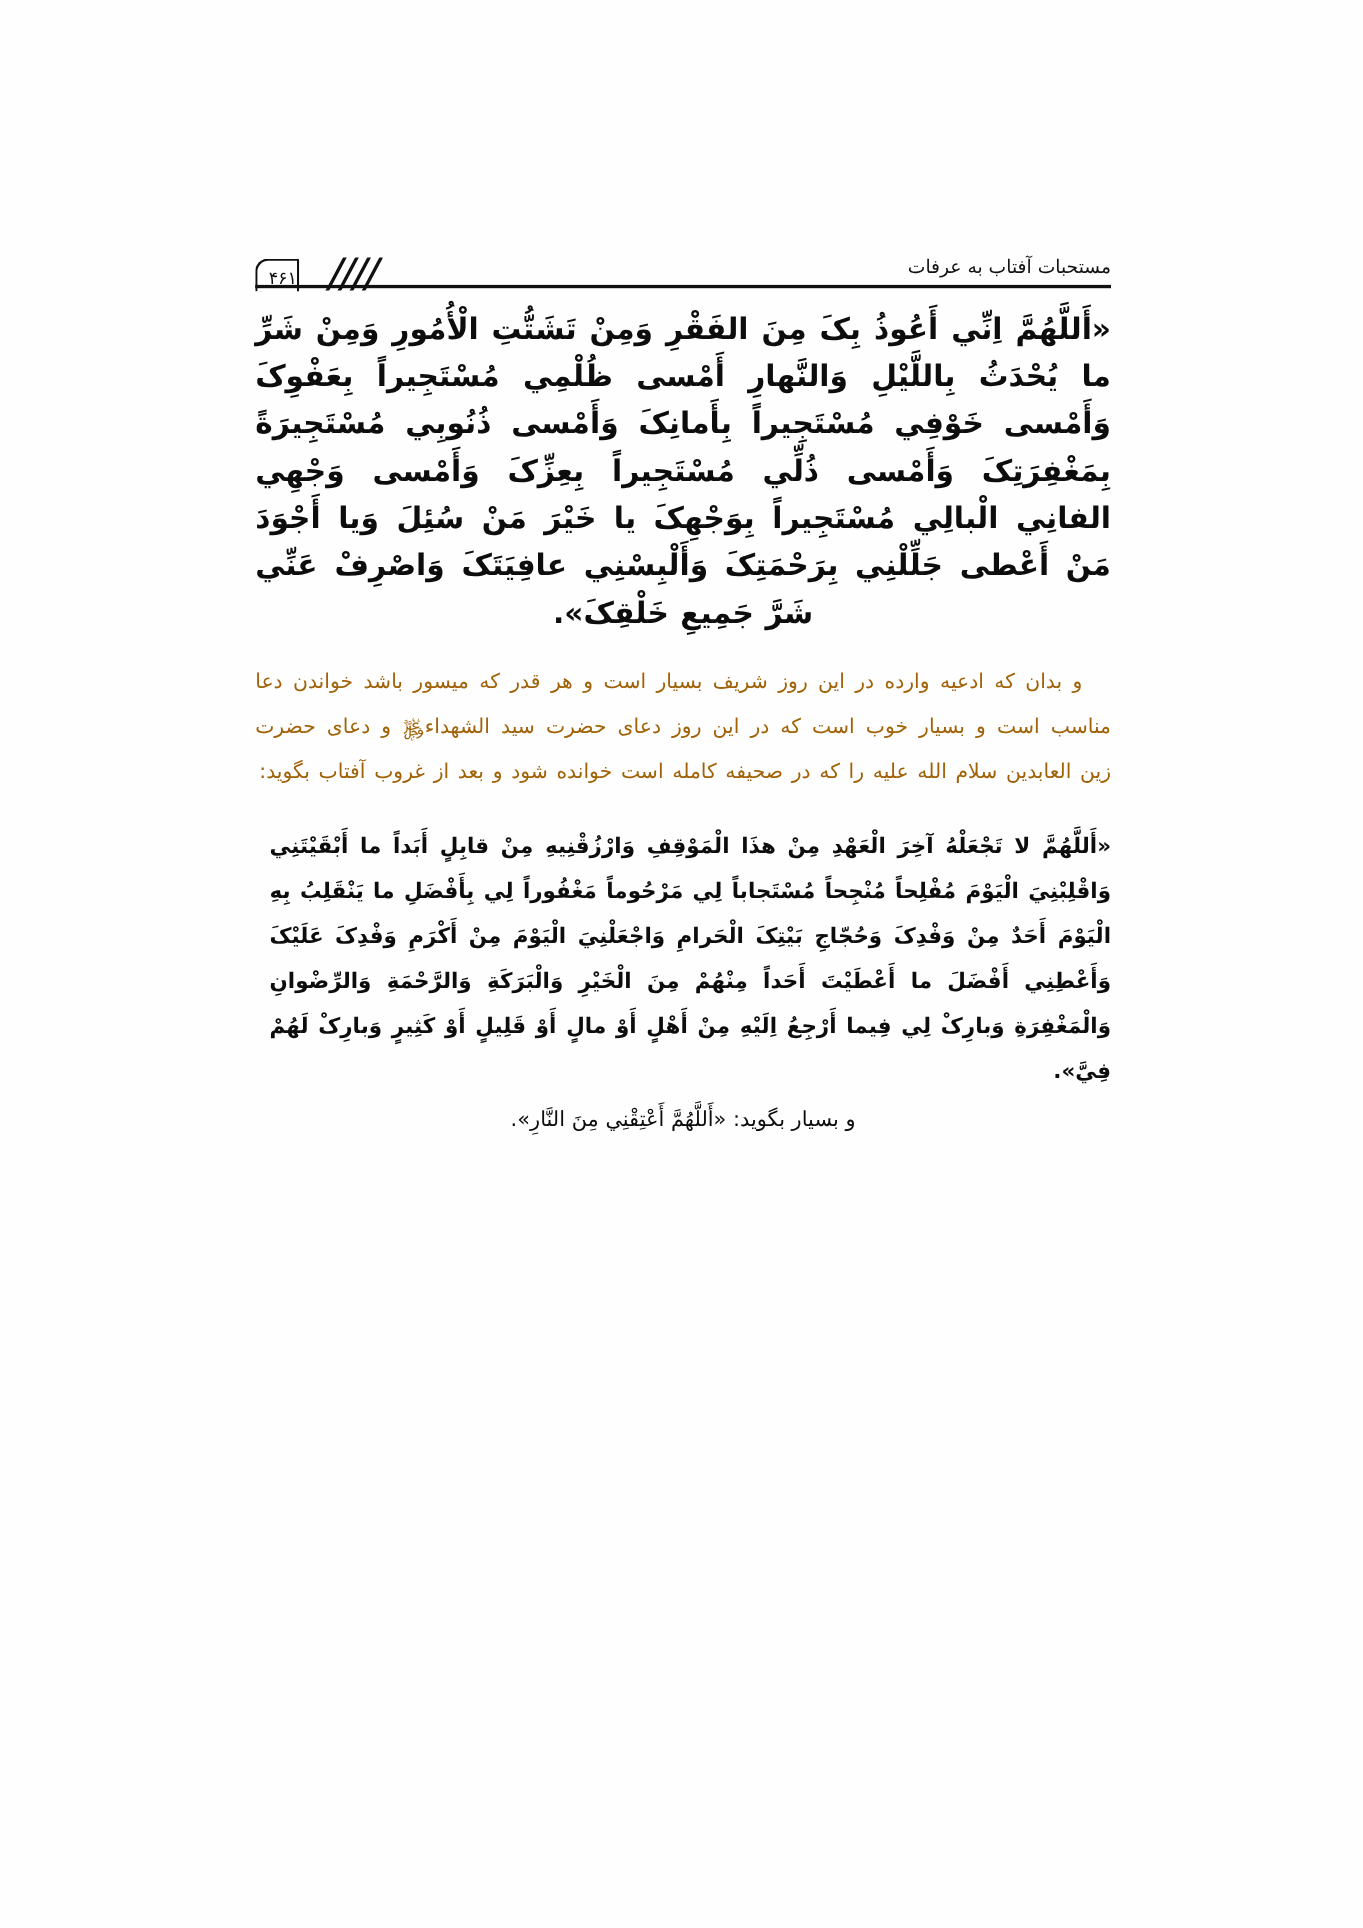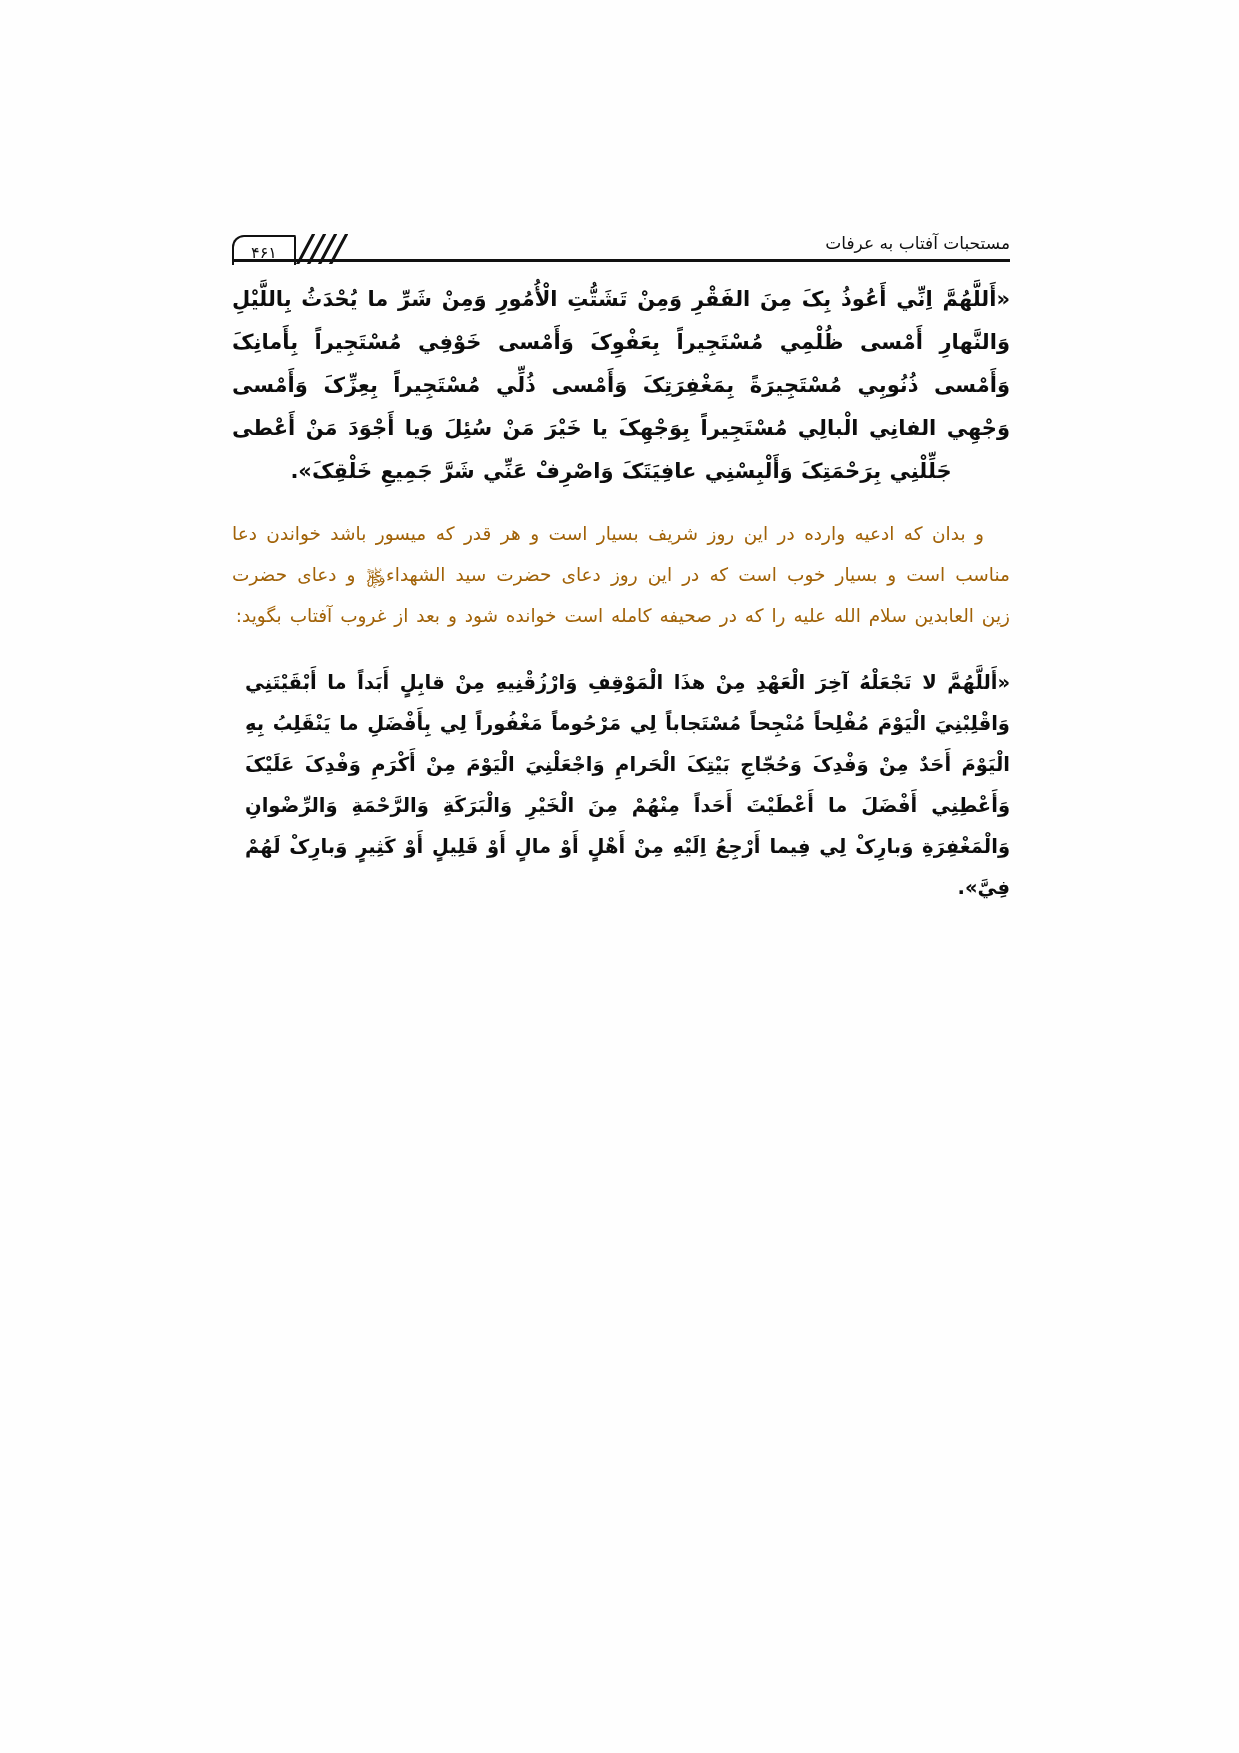--- a/index.html
+++ b/index.html
@@ -38,31 +38,31 @@
     left: 0;
     width: 778px;
     height: 3px;
     background: #111111;
   }
 
   .page-number-box {
     position: absolute;
     left: 0px;
     bottom: 3px;
-    width: 64px;
+    width: 40px;
     height: 30px;
     border: 2.5px solid #111111;
     border-bottom: none;
     border-top-left-radius: 12px;
     border-top-right-radius: 2px;
     box-sizing: border-box;
     background: #ffffff;
     display: flex;
     align-items: center;
-    justify-content: center;
+    justify-content: flex-start;
     overflow: hidden;
   }
 
   .page-number {
     font-family: "DejaVu Sans", "Liberation Sans", sans-serif;
     font-size: 16px;
     line-height: 1;
     color: #111111;
     letter-spacing: 0.5px;
     transform: translateY(2px);
@@ -109,21 +109,21 @@
     left: 232px;
     width: 778px;
     direction: rtl;
     text-align: justify;
   }
 
   .block { margin: 0; padding: 0; }
 
   .arabic-block {
     font-family: "DejaVu Sans", "Liberation Sans", sans-serif;
-    font-size: 21px;
+    font-size: 27px;
     line-height: 43px;
     font-weight: 700;
     text-align: justify;
     text-align-last: center;
     direction: rtl;
     color: #0d0d0d;
     margin: 0 0 4px 0;
     word-spacing: 1px;
   }
 
@@ -188,15 +188,16 @@
     <p class="block arabic-block">«أَللَّهُمَّ اِنِّي أَعُوذُ بِکَ مِنَ الفَقْرِ وَمِنْ تَشَتُّتِ الْأُمُورِ وَمِنْ شَرِّ ما يُحْدَثُ بِاللَّيْلِ وَالنَّهارِ أَمْسى ظُلْمِي مُسْتَجِيراً بِعَفْوِکَ وَأَمْسى خَوْفِي مُسْتَجِيراً بِأَمانِکَ وَأَمْسى ذُنُوبِي مُسْتَجِيرَةً بِمَغْفِرَتِکَ وَأَمْسى ذُلِّي مُسْتَجِيراً بِعِزِّکَ وَأَمْسى وَجْهِي الفانِي الْبالِي مُسْتَجِيراً بِوَجْهِکَ يا خَيْرَ مَنْ سُئِلَ وَيا أَجْوَدَ مَنْ أَعْطى جَلِّلْنِي بِرَحْمَتِکَ وَأَلْبِسْنِي عافِيَتَکَ وَاصْرِفْ عَنِّي شَرَّ جَمِيعِ خَلْقِکَ».</p>
 
     <div class="spacer-sm"></div>
 
     <p class="block persian-block">و بدان که ادعيه وارده در اين روز شريف بسيار است و هر قدر که ميسور باشد خواندن دعا مناسب است و بسيار خوب است که در اين روز دعای حضرت سيد الشهداء﷿ و دعای حضرت زين العابدين سلام الله عليه را که در صحيفه کامله است خوانده شود و بعد از غروب آفتاب بگويد:</p>
 
     <div class="spacer-md"></div>
 
     <p class="block arabic-block second">«أَللَّهُمَّ لا تَجْعَلْهُ آخِرَ الْعَهْدِ مِنْ هذَا الْمَوْقِفِ وَارْزُقْنِيهِ مِنْ قابِلٍ أَبَداً ما أَبْقَيْتَنِي وَاقْلِبْنِيَ الْيَوْمَ مُفْلِحاً مُنْجِحاً مُسْتَجاباً لِي مَرْحُوماً مَغْفُوراً لِي بِأَفْضَلِ ما يَنْقَلِبُ بِهِ الْيَوْمَ أَحَدٌ مِنْ وَفْدِکَ وَحُجّاجِ بَيْتِکَ الْحَرامِ وَاجْعَلْنِيَ الْيَوْمَ مِنْ أَکْرَمِ وَفْدِکَ عَلَيْکَ وَأَعْطِنِي أَفْضَلَ ما أَعْطَيْتَ أَحَداً مِنْهُمْ مِنَ الْخَيْرِ وَالْبَرَکَةِ وَالرَّحْمَةِ وَالرِّضْوانِ وَالْمَغْفِرَةِ وَبارِکْ لِي فِيما أَرْجِعُ اِلَيْهِ مِنْ أَهْلٍ أَوْ مالٍ أَوْ قَلِيلٍ أَوْ کَثِيرٍ وَبارِکْ لَهُمْ فِيَّ».</p>
 
+    <p class="block closing-line">و بسيار بگويد: «أَللَّهُمَّ أَعْتِقْنِي مِنَ النَّارِ».</p>
 
   </div>
 </div>
 
 </body></html>

